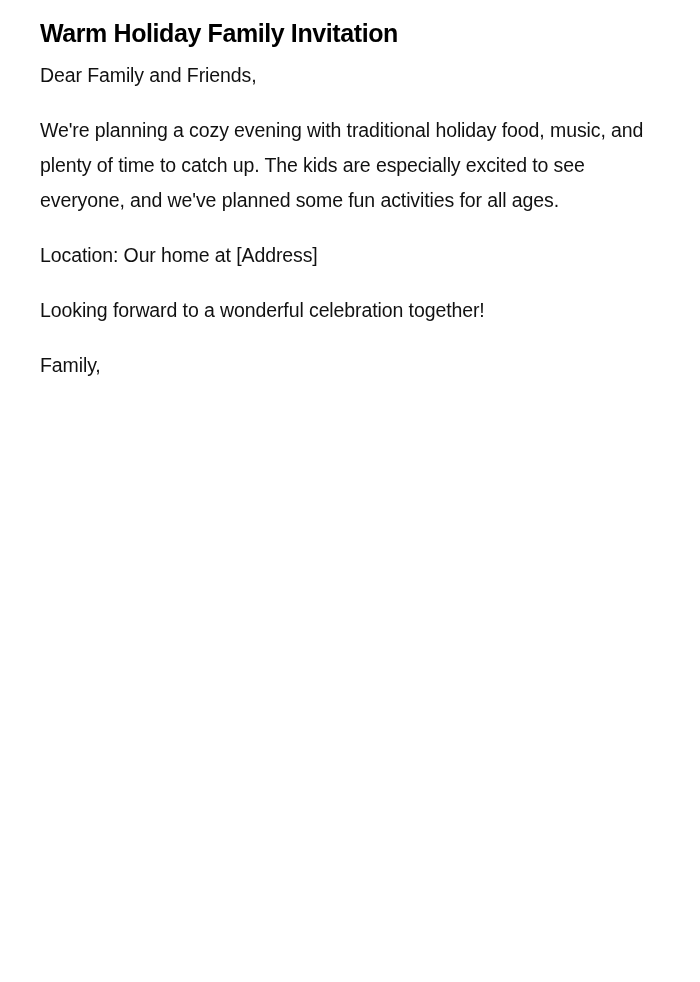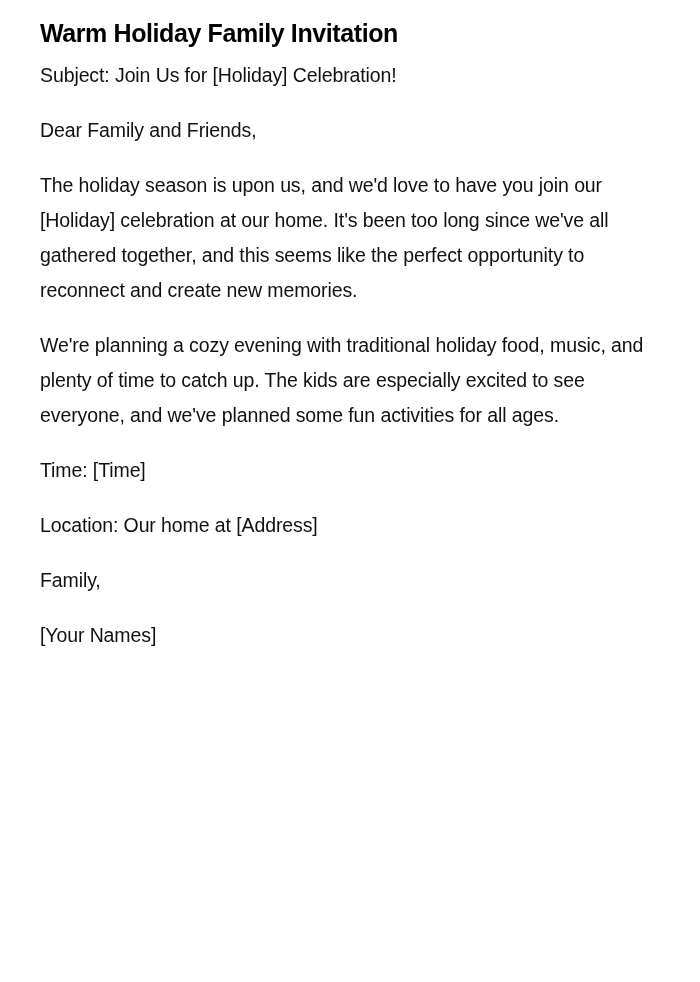--- a/index.html
+++ b/index.html
@@ -33,21 +33,18 @@
       line-height: 35px;
       margin: 0 0 20px 0;
       letter-spacing: -0.1px;
     }
   </style>
 </head>
 <body>
 
 <div class="doc">
   <h1 class="title">Warm Holiday Family Invitation</h1>
-  <p class="para">Subject: Join Us for [Holiday] Celebration!</p>
   <p class="para">Dear Family and Friends,</p>
-  <p class="para">The holiday season is upon us, and we'd love to have you join our [Holiday] celebration at our home. It's been too long since we've all gathered together, and this seems like the perfect opportunity to reconnect and create new memories.</p>
   <p class="para">We're planning a cozy evening with traditional holiday food, music, and plenty of time to catch up. The kids are especially excited to see everyone, and we've planned some fun activities for all ages.</p>
-  <p class="para">Time: [Time]</p>
   <p class="para">Location: Our home at [Address]</p>
+  <p class="para">Looking forward to a wonderful celebration together!</p>
   <p class="para">Family,</p>
-  <p class="para">[Your Names]</p>
 </div>
 
 </body></html>

